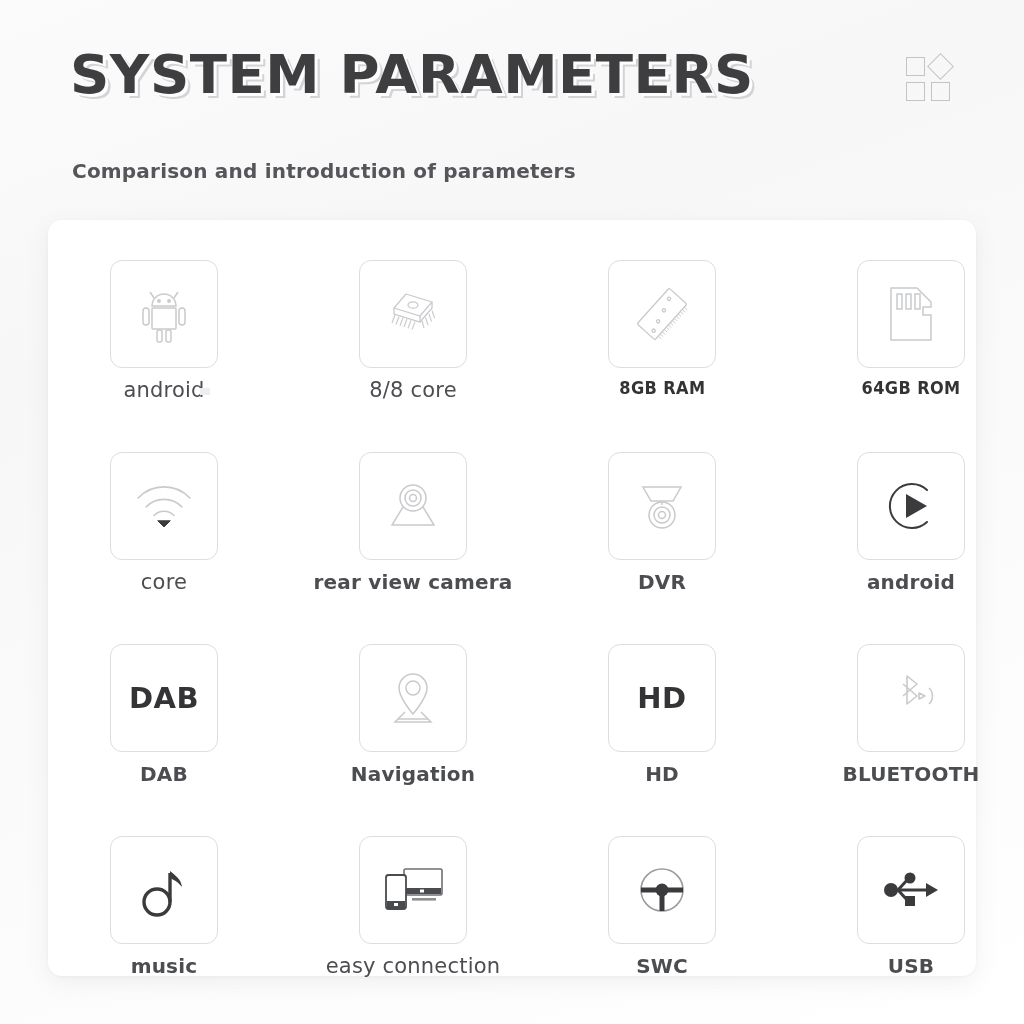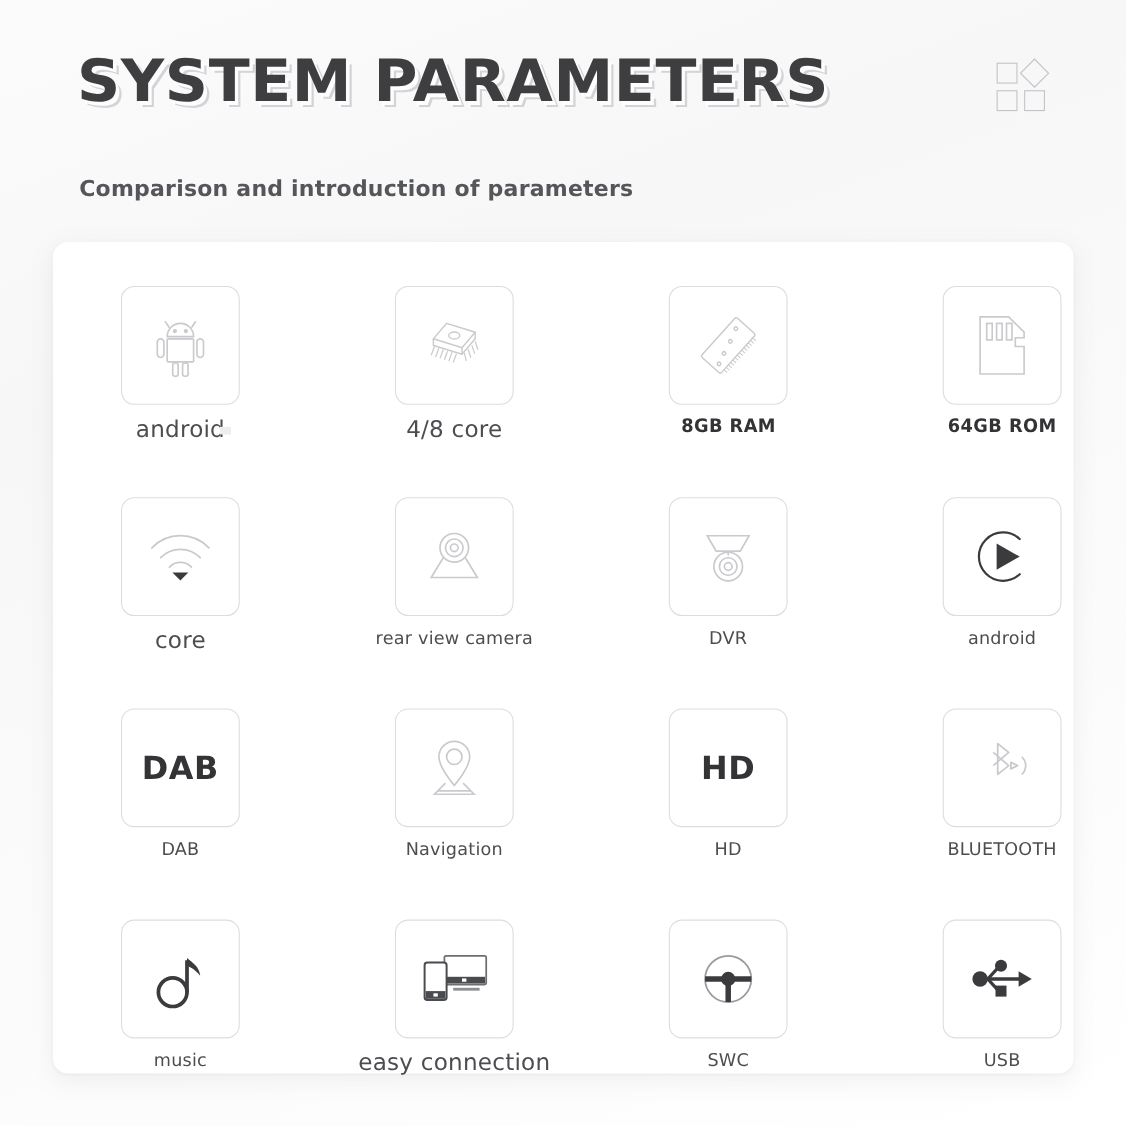--- a/index.html
+++ b/index.html
@@ -65,21 +65,21 @@
   }
   .label{
     margin-top:10px;font-size:17px;color:#4c4d50;font-weight:400;
     letter-spacing:0.2px;white-space:nowrap;text-align:center;
   }
   .label.lg{font-size:21px;}
   .label.bold{
     font-weight:bold;color:#333336;font-size:17px;letter-spacing:0.4px;
     transform:scaleX(0.95);
   }
-  .label.sm{font-size:16px;}
+  .label.sm{font-size:20px;font-weight:bold;}
   .ghost{
     position:absolute;left:152px;top:128px;width:10px;height:7px;
     background:#eeeef0;
   }
 </style>
 </head>
 <body>
 
 <div class="page">
 
@@ -133,21 +133,21 @@
                 <line x1="25" y1="33" x2="22" y2="41"></line>
               <line x1="29" y1="34.3" x2="26" y2="42.3"></line>
                 <line x1="33" y1="35.6" x2="30" y2="43.6"></line>
               <line x1="40" y1="34.5" x2="42" y2="42"></line>
                 <line x1="43.5" y1="31.5" x2="46" y2="39"></line>
               <line x1="47" y1="28" x2="49.5" y2="35.5"></line>
                 <line x1="50" y1="24.5" x2="52.5" y2="32"></line>
             </g>
           </svg>
         </div>
-        <div class="label lg">4/8  core</div>
+        <div class="label lg">8/8  core</div>
       </div>
 
       <div class="cell">
         <div class="tile">
           <svg width="64" height="64" viewBox="0 0 64 64" fill="none" stroke="#c9cacd" stroke-width="1.3">
             <g transform="rotate(42 32 32)">
               <rect x="20" y="8" width="24" height="48" rx="1.5"></rect>
               <g stroke-width="0.9">
                 <line x1="44" y1="12" x2="48" y2="12"></line>
                   <line x1="44" y1="15" x2="48" y2="15"></line>

